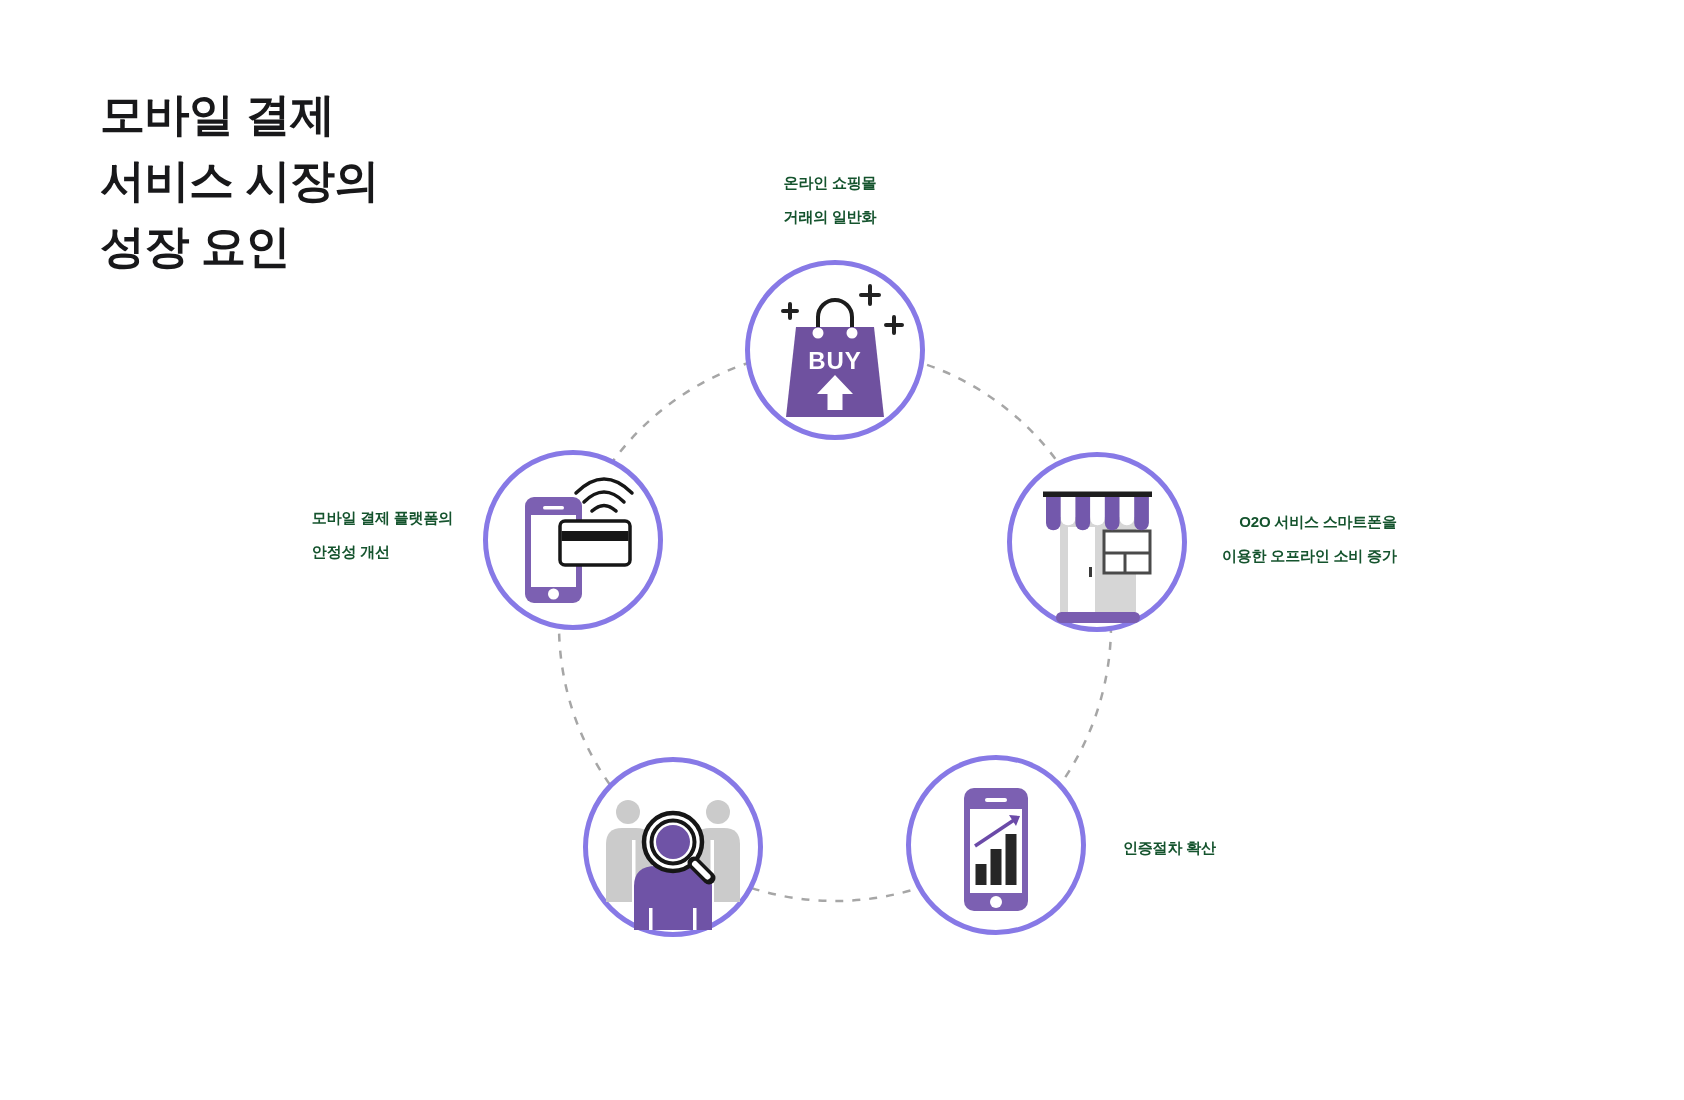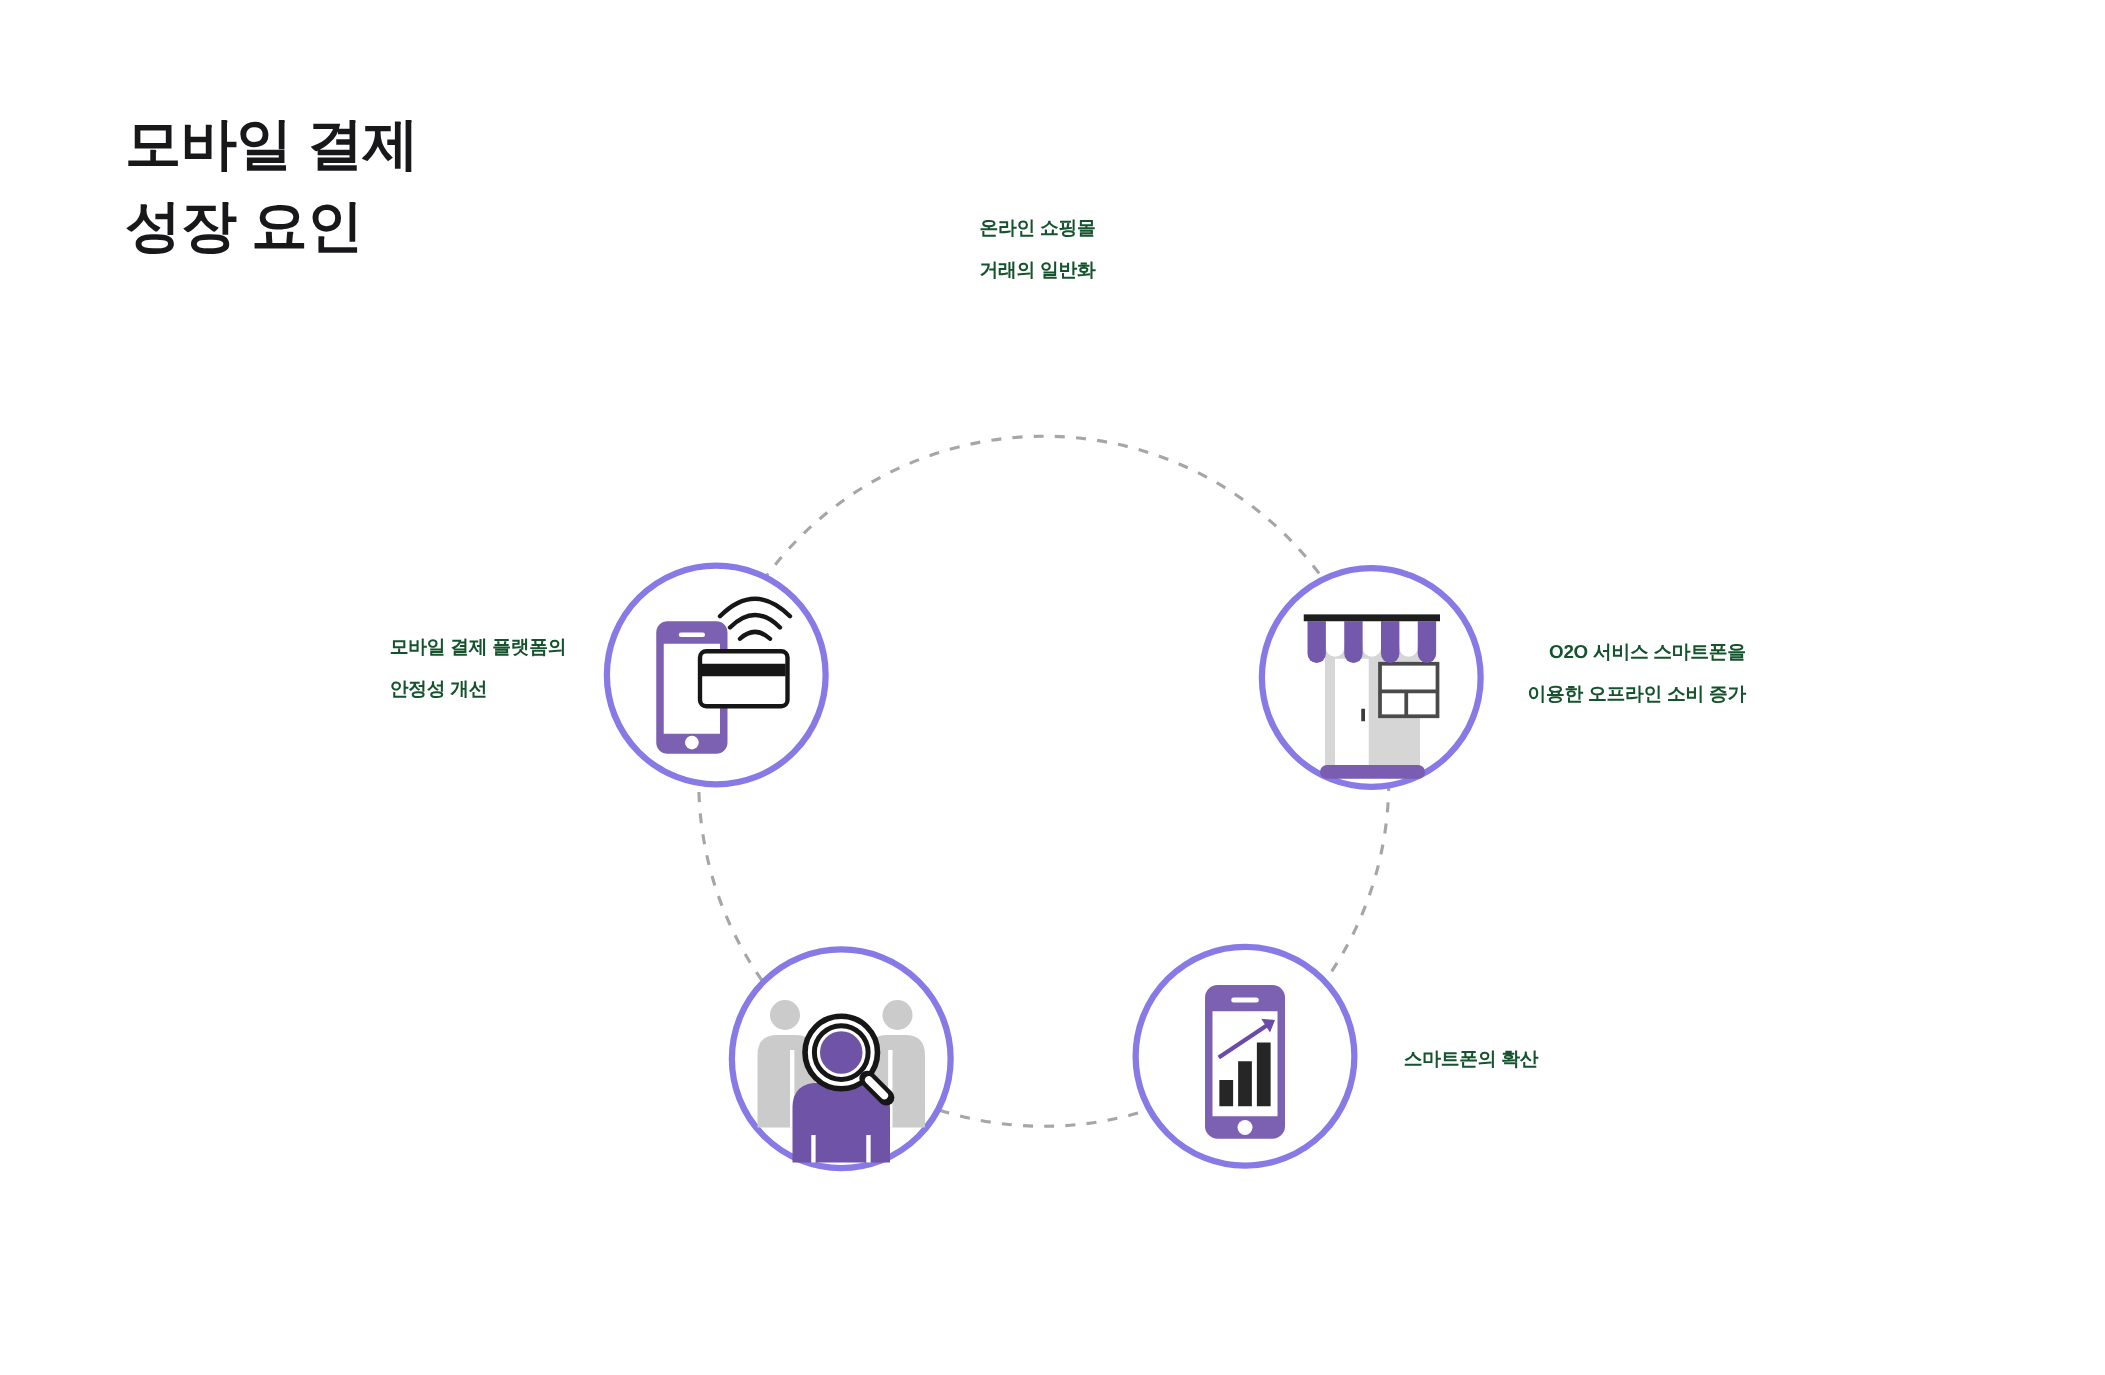--- a/index.html
+++ b/index.html
@@ -33,27 +33,41 @@
   .label-bottom-left{right:1131px;top:812px;text-align:right;}
   .label-left{right:1231px;top:501px;text-align:left;}
 </style>
 </head>
 <body>
 
 <div class="canvas">
 
   <h1 class="title">
     <div>모바일 결제</div>
+    <div>서비스 시장의</div>
     <div>성장 요인</div>
   </h1>
 
   <svg class="ring-svg" width="1684" height="1100">
     <circle cx="835" cy="625" r="276" fill="none" stroke="#a6a6a6" stroke-width="2.5" stroke-dasharray="8 9"></circle>
   </svg>
 
+  <div class="node node-top">
+    <svg viewBox="0 0 170 170">
+      <path d="M 68,70 V 52 A 17 17 0 0 1 102,52 V 70" fill="none" stroke="#1d1d1d" stroke-width="4" stroke-linecap="round"></path>
+      <polygon points="46,62 124,62 134,152 36,152" fill="#6f519f"></polygon>
+      <circle cx="68" cy="68" r="5.5" fill="#ffffff"></circle>
+      <circle cx="102" cy="68" r="5.5" fill="#ffffff"></circle>
+      <text x="85" y="104" font-size="24" font-weight="bold" fill="#ffffff" text-anchor="middle" letter-spacing="1" font-family="Liberation Sans, sans-serif">BUY</text>
+      <polygon points="85,110 103,129 92.5,129 92.5,145 77.5,145 77.5,129 67,129" fill="#ffffff"></polygon>
+      <path d="M 40,39 V 53 M 33,46 H 47" stroke="#222222" stroke-width="4" stroke-linecap="round"></path>
+      <path d="M 120,21 V 39 M 111,30 H 129" stroke="#222222" stroke-width="4" stroke-linecap="round"></path>
+      <path d="M 144,52 V 68 M 136,60 H 152" stroke="#222222" stroke-width="4" stroke-linecap="round"></path>
+    </svg>
+  </div>
 
   <div class="node node-right">
     <svg viewBox="0 0 170 170">
       <rect x="48" y="60" width="76" height="101" fill="#d6d6d6"></rect>
       <rect x="56" y="70" width="27" height="91" fill="#ffffff"></rect>
       <rect x="77" y="110" width="3" height="10" fill="#3a3a3a"></rect>
       <rect x="92" y="74" width="46" height="42" fill="#ffffff" stroke="#4a4a4a" stroke-width="3"></rect>
       <line x1="92" y1="96" x2="138" y2="96" stroke="#4a4a4a" stroke-width="3"></line>
       <line x1="113" y1="96" x2="113" y2="116" stroke="#4a4a4a" stroke-width="3"></line>
       <path d="M 48.7,40 h 14.7 v 21 a 7.35 7.35 0 0 1 -14.7 0 Z" fill="#ffffff"></path>
@@ -120,21 +134,21 @@
     <div>온라인 쇼핑몰</div>
     <div>거래의 일반화</div>
   </div>
 
   <div class="label label-right">
     <div>O2O 서비스 스마트폰을</div>
     <div>이용한 오프라인 소비 증가</div>
   </div>
 
   <div class="label label-bottom-right">
-    <div>스마트폰의 확산</div>
+    <div>인증절차 확산</div>
   </div>
 
 
   <div class="label label-left">
     <div>모바일 결제 플랫폼의</div>
     <div>안정성 개선</div>
   </div>
 
 </div>
 

